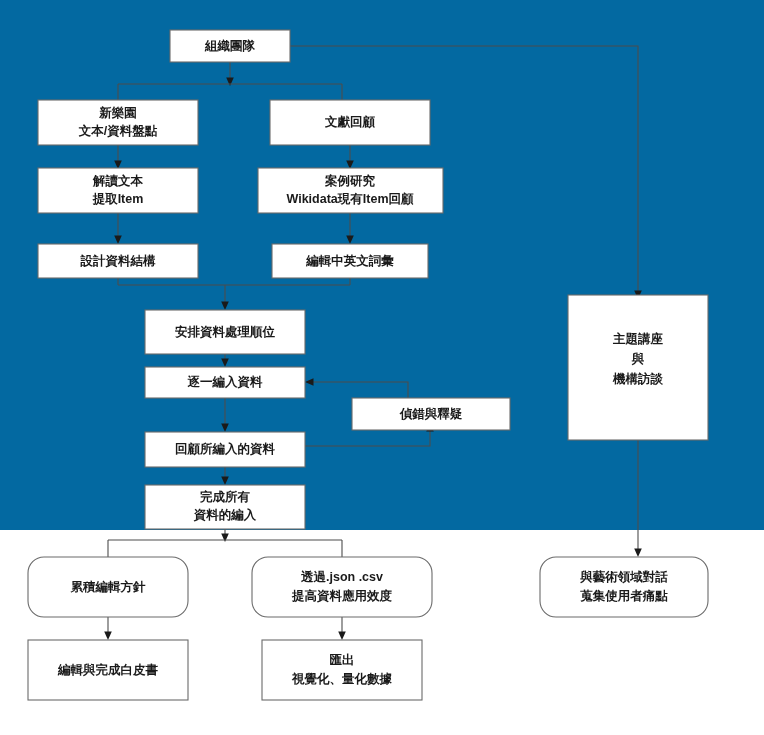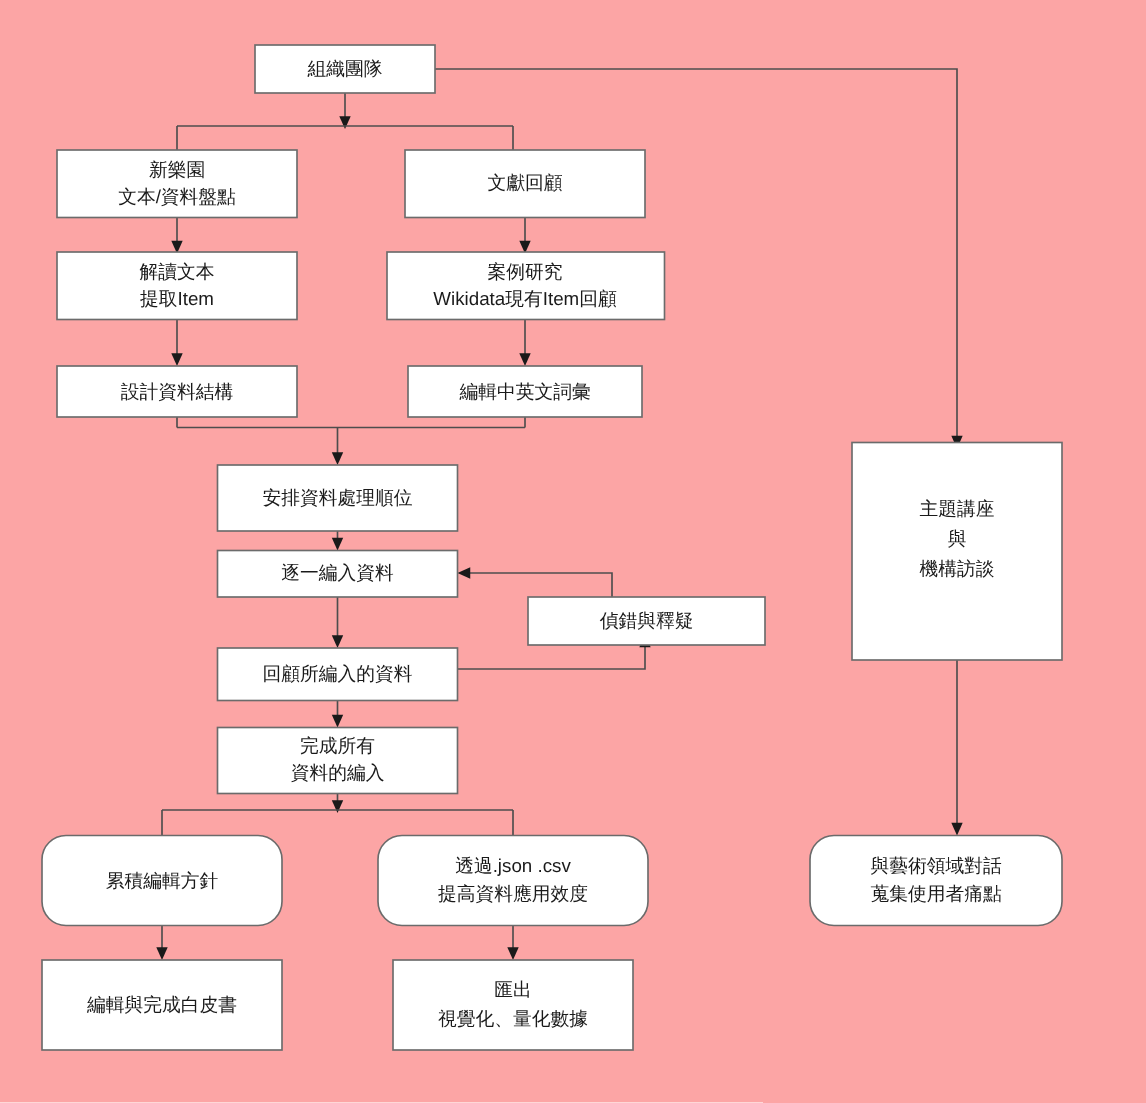--- a/index.html
+++ b/index.html
@@ -10,22 +10,23 @@
   }
   body {
     width: 764px;
     height: 735px;
     font-family: "Liberation Sans", "DejaVu Sans", sans-serif;
     overflow: hidden;
   }
   #flowchart-root {
     position: relative;
     width: 764px;
-    height: 735px;
-    background: #fca5a5;
+    height: 530px;
+    background: #0369a1;
+    font-weight: bold;
   }
   svg#flow-svg {
     display: block;
     width: 764px;
     height: 735px;
   }
   .node-rect {
     fill: #ffffff;
     stroke: #6b6b6b;
     stroke-width: 1.1;

